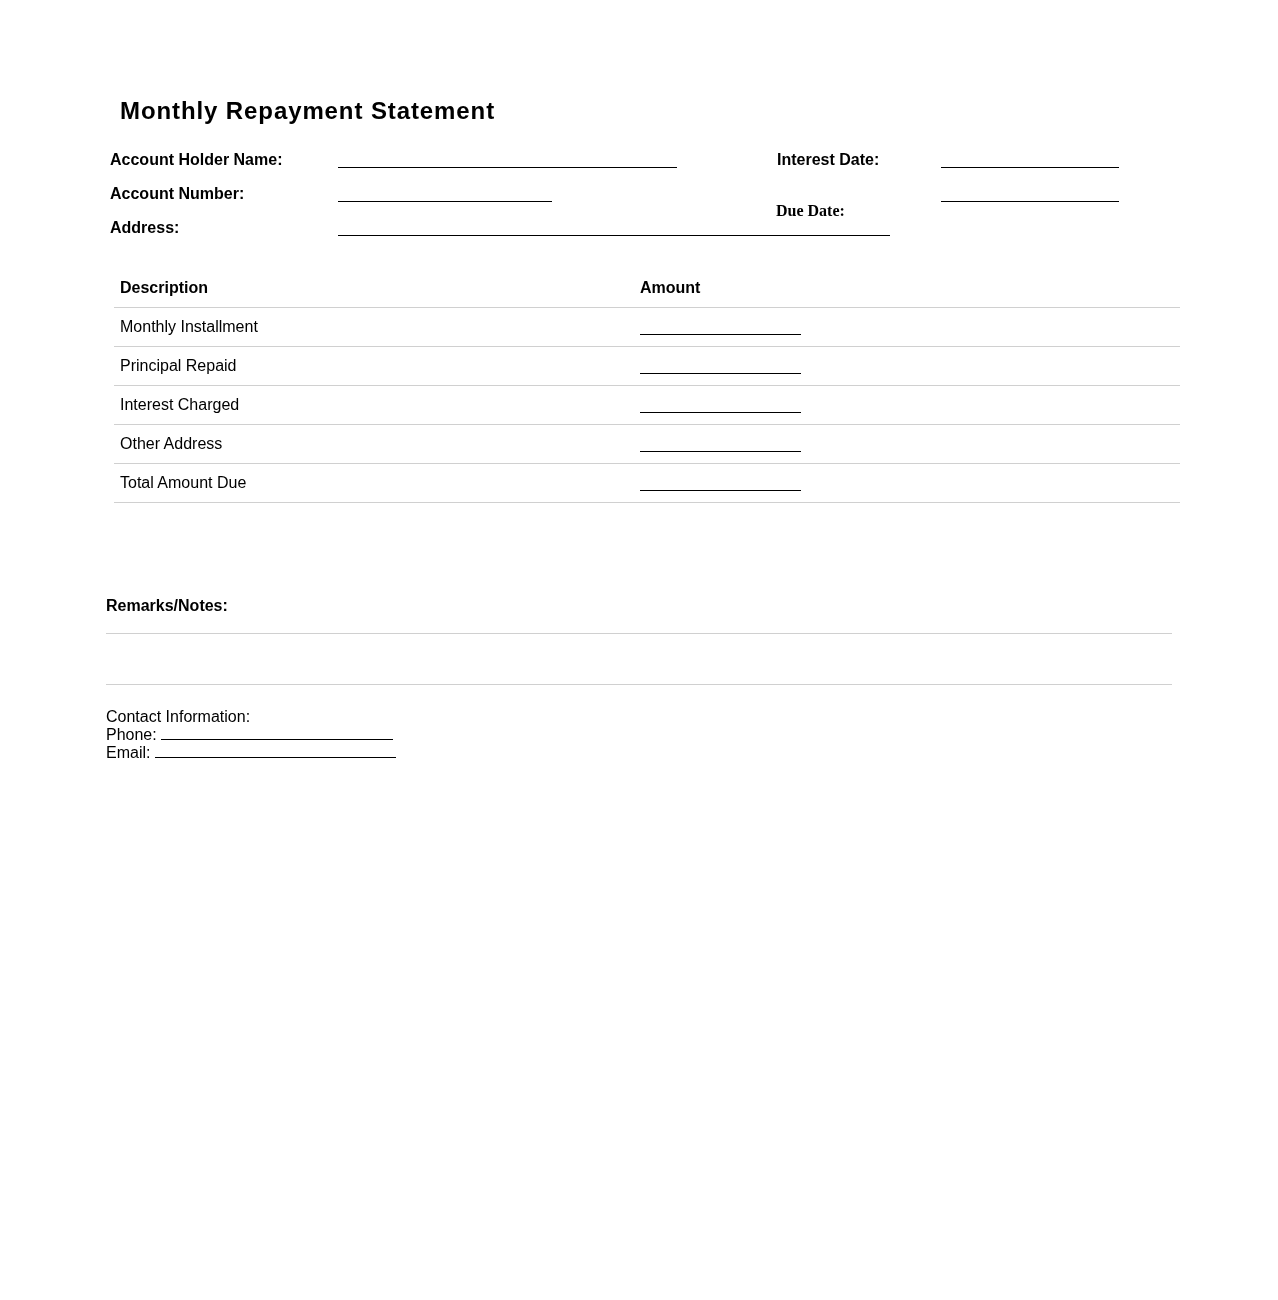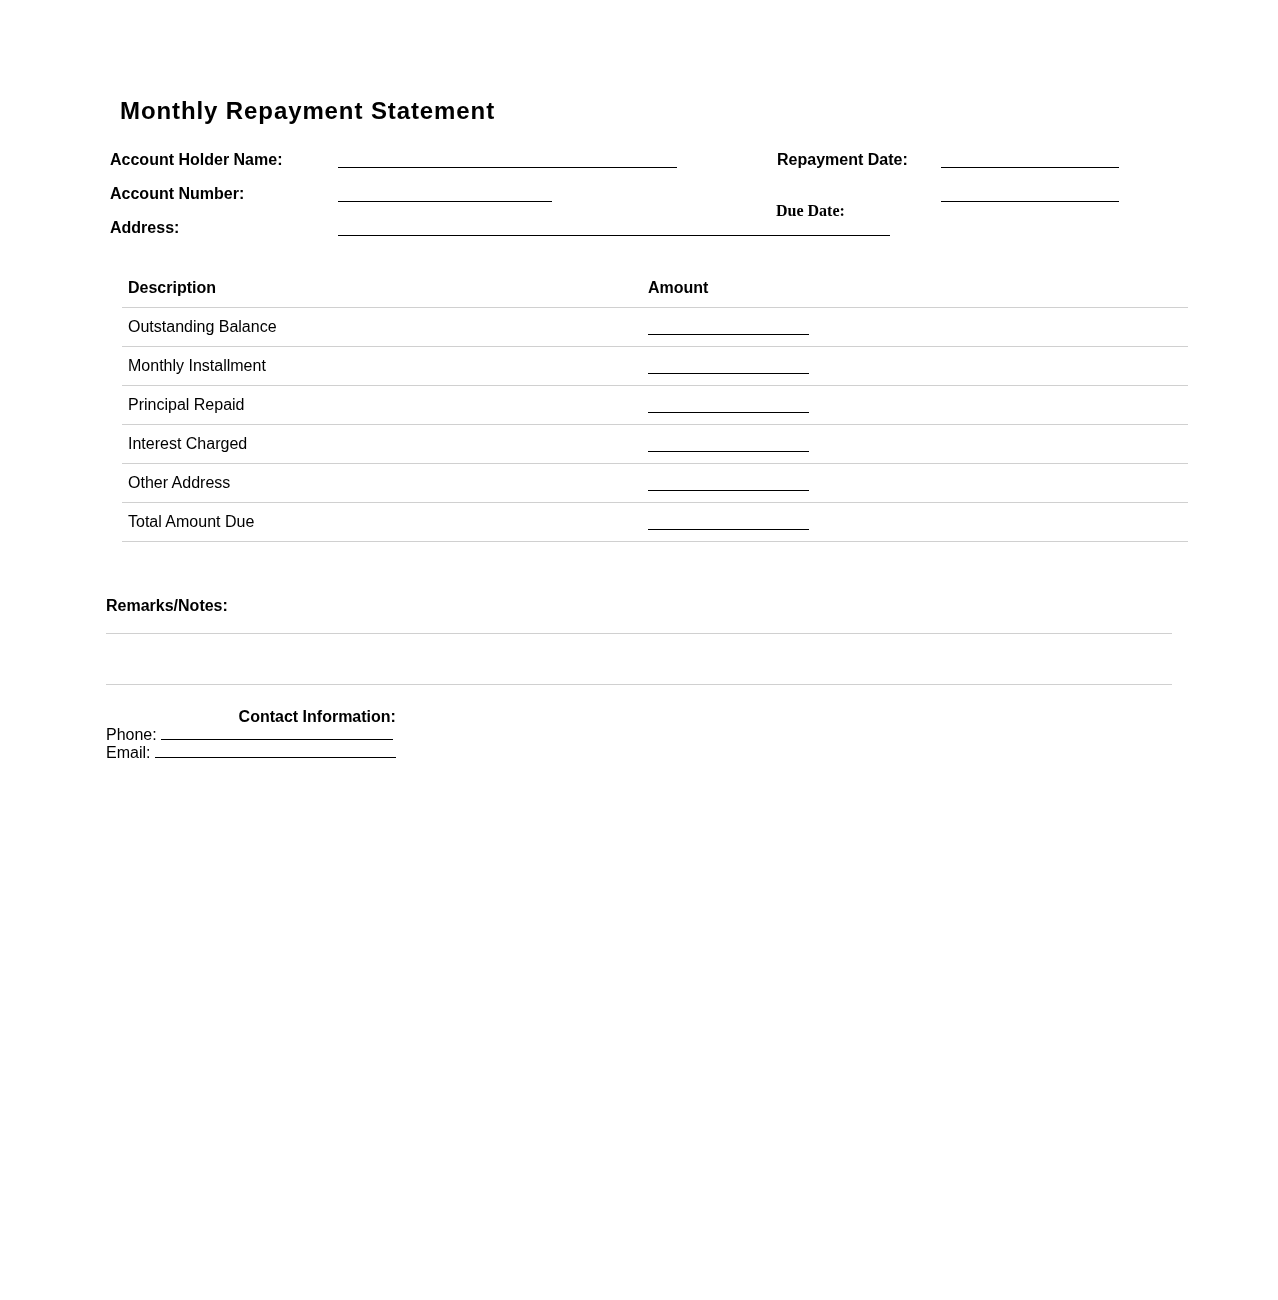--- a/index.html
+++ b/index.html
@@ -10,73 +10,69 @@
     .page { position: absolute; left: 106px; top: 0; width: 1066px; }
     .title {
       position: absolute; left: 0; top: 83px; margin: 14px;
       font-size: 24px; font-weight: bold; letter-spacing: 0.9px; white-space: nowrap;
     }
     .info-label {
       position: absolute; font-size: 16px; font-weight: bold; white-space: nowrap;
     }
     .blank { position: absolute; border-bottom: 1px solid #000; height: 0; }
     .desc-table {
-      position: absolute; left: 16px; top: 269px; width: 1066px; border-collapse: collapse;
+      position: absolute; left: 8px; top: 269px; width: 1066px; border-collapse: collapse;
       font-size: 16px;
     }
     .desc-table th {
       text-align: left; font-weight: bold; height: 38px; padding: 0 0 0 6px;
       border-bottom: 1px solid #d0d0d0; vertical-align: middle;
     }
     .desc-table td {
       height: 38px; padding: 0 0 0 6px; border-bottom: 1px solid #d0d0d0; vertical-align: middle;
     }
     .desc-table .col-desc { width: 514px; }
     .amt-line { display: inline-block; width: 161px; border-bottom: 1px solid #000; height: 14px; vertical-align: middle; }
     .remarks-label {
       position: absolute; left: 0; top: 566px; font-size: 16px; font-weight: bold; margin-top: 31px;
     }
     .rule { position: absolute; left: 0; width: 1066px; height: 0; border-top: 1px solid #d0d0d0; }
     .contact { position: absolute; left: 0; top: 708px; font-size: 16px; line-height: 18px; }
-    .contact .head { font-weight: bold; text-align: right; }
+    .contact .head { font-weight: normal; }
     .contact .fill { display: inline-block; border-bottom: 1px solid #000; height: 13px; vertical-align: baseline; }
   </style>
 </head>
 <body>
 
 <div class="page">
   <h1 class="title">Monthly Repayment Statement</h1>
 
   <span class="info-label" style="left:4px; top:151px;">Account Holder Name:</span>
   <div class="blank" style="left:232px; top:167px; width:339px;"></div>
 
   <span class="info-label" style="left:4px; top:185px;">Account Number:</span>
   <div class="blank" style="left:232px; top:201px; width:214px;"></div>
 
   <span class="info-label" style="left:4px; top:219px;">Address:</span>
   <div class="blank" style="left:232px; top:235px; width:552px;"></div>
 
-  <span class="info-label" style="left:671px; top:151px;">Repayment Date:</span>
+  <span class="info-label" style="left:671px; top:151px;">Interest Date:</span>
   <div class="blank" style="left:835px; top:167px; width:178px;"></div>
 
   <span class="info-label" style="left:670px; top:202px;font-family:Liberation Serif, serif;">Due Date:</span>
   <div class="blank" style="left:835px; top:201px; width:178px;"></div>
 
   <table class="desc-table">
     <thead>
       <tr>
         <th class="col-desc">Description</th>
         <th>Amount</th>
       </tr>
     </thead>
     <tbody>
-      <tr>
-        <td>Outstanding Balance</td>
-        <td><span class="amt-line"></span></td>
-      </tr>
       <tr>
         <td>Monthly Installment</td>
         <td><span class="amt-line"></span></td>
       </tr>
       <tr>
         <td>Principal Repaid</td>
         <td><span class="amt-line"></span></td>
       </tr>
       <tr>
         <td>Interest Charged</td>

